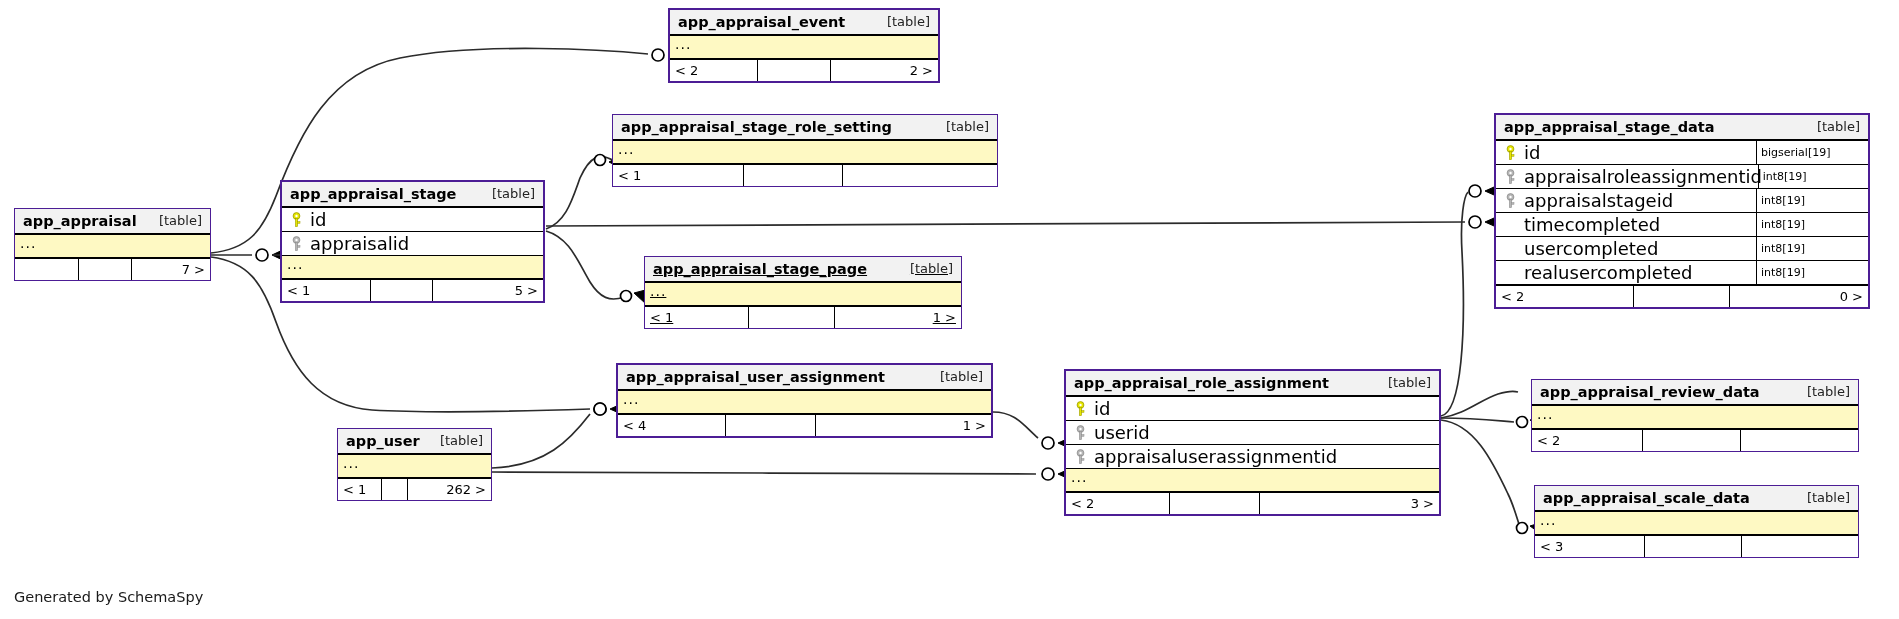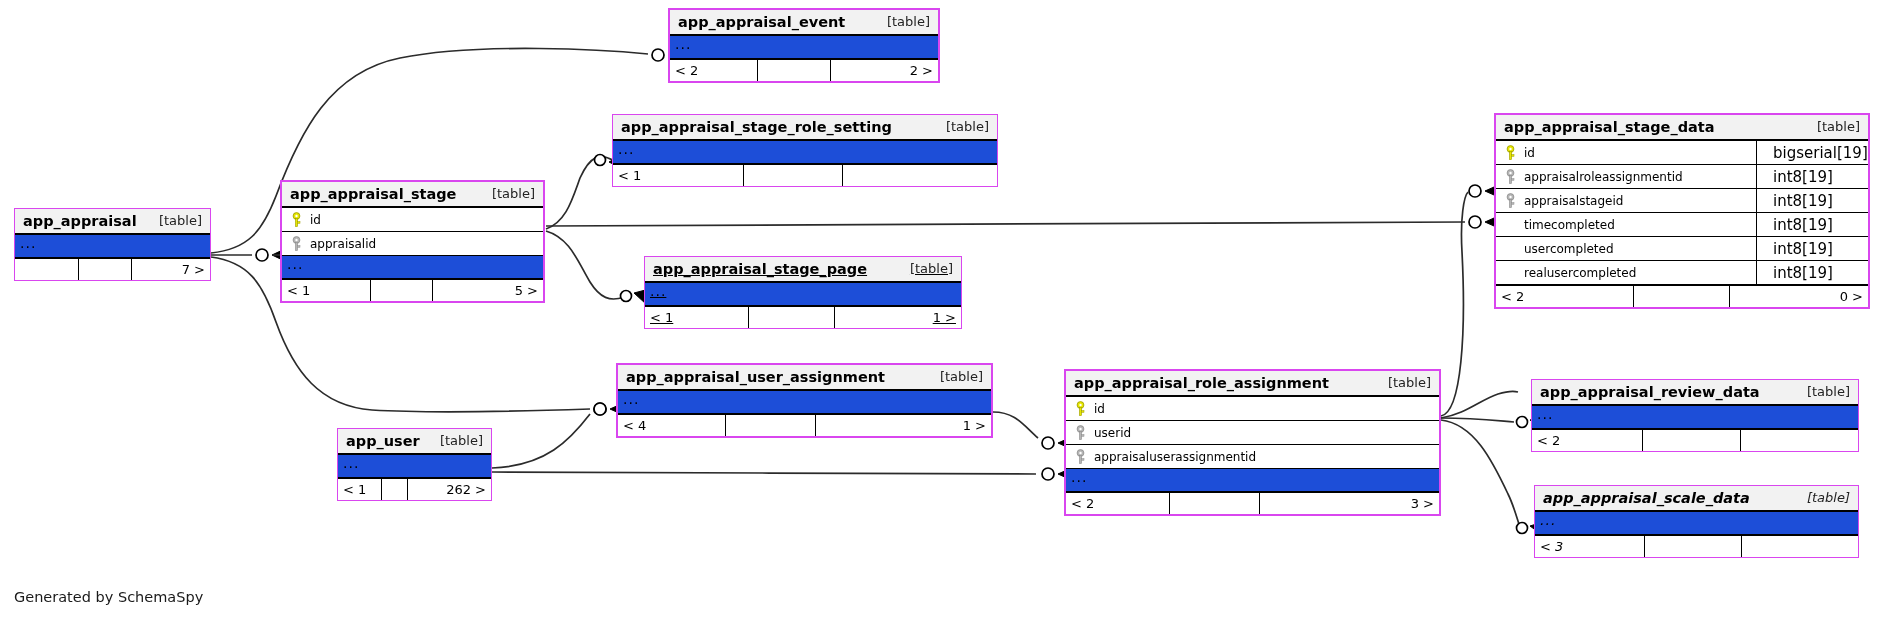--- a/index.html
+++ b/index.html
@@ -33,22 +33,22 @@
   }
   .edge-foot{
     fill:#000000;
     stroke:#000000;
     stroke-width:1;
   }
 
   
   .tbl{
     position:absolute;
-    background:#1d4ed8;
-    border:2px solid #d946ef;
+    background:#fef9c3;
+    border:2px solid #4c1d95;
     box-sizing:border-box;
     z-index:5;
     text-align:center;
   }
   .tbl.thin{border-width:1.5px;}
   .tbl-head{
     display:flex;
     align-items:center;
     justify-content:space-between;
     background:#f2f2f2;
@@ -81,31 +81,31 @@
   .col-left{
     display:flex;
     align-items:center;
     flex:1 1 auto;
     min-width:0;
     padding-left:6px;
     box-sizing:border-box;
   }
   .col-type{
     border-left:1.5px solid #000000;
-    padding:0 16px;
-    font-size:15px;
+    padding:0 4px;
+    font-size:11px;
     color:#000;
     white-space:nowrap;
     display:flex;
     align-items:center;
     height:100%;
     box-sizing:border-box;
   }
   .col-name{
-    font-size:12px;
+    font-size:18px;
     color:#000;
     white-space:nowrap;
     padding-left:6px;
   }
   .keyslot{
     width:16px;
     min-width:16px;
     display:flex;
     align-items:center;
     justify-content:center;
@@ -514,21 +514,21 @@
     <div class="ellipsis-row">
       <span class="dots">...</span>
     </div>
     <div class="tbl-foot">
       <div class="foot-cell foot-left" style="width:34%">&lt; 2</div>
       <div class="foot-cell foot-mid" style="width:30%"></div>
       <div class="foot-cell foot-right" style="width:36%"></div>
     </div>
   </div>
 
-  <div class="tbl thin" style="left:1534px; top:485px; width:325px;font-style:italic;">
+  <div class="tbl thin" style="left:1534px; top:485px; width:325px;">
     <div class="tbl-head">
       <span class="tbl-name">app_appraisal_scale_data</span>
       <span class="tbl-tag">[table]</span>
     </div>
     <div class="ellipsis-row">
       <span class="dots">...</span>
     </div>
     <div class="tbl-foot">
       <div class="foot-cell foot-left" style="width:34%">&lt; 3</div>
       <div class="foot-cell foot-mid" style="width:30%"></div>

